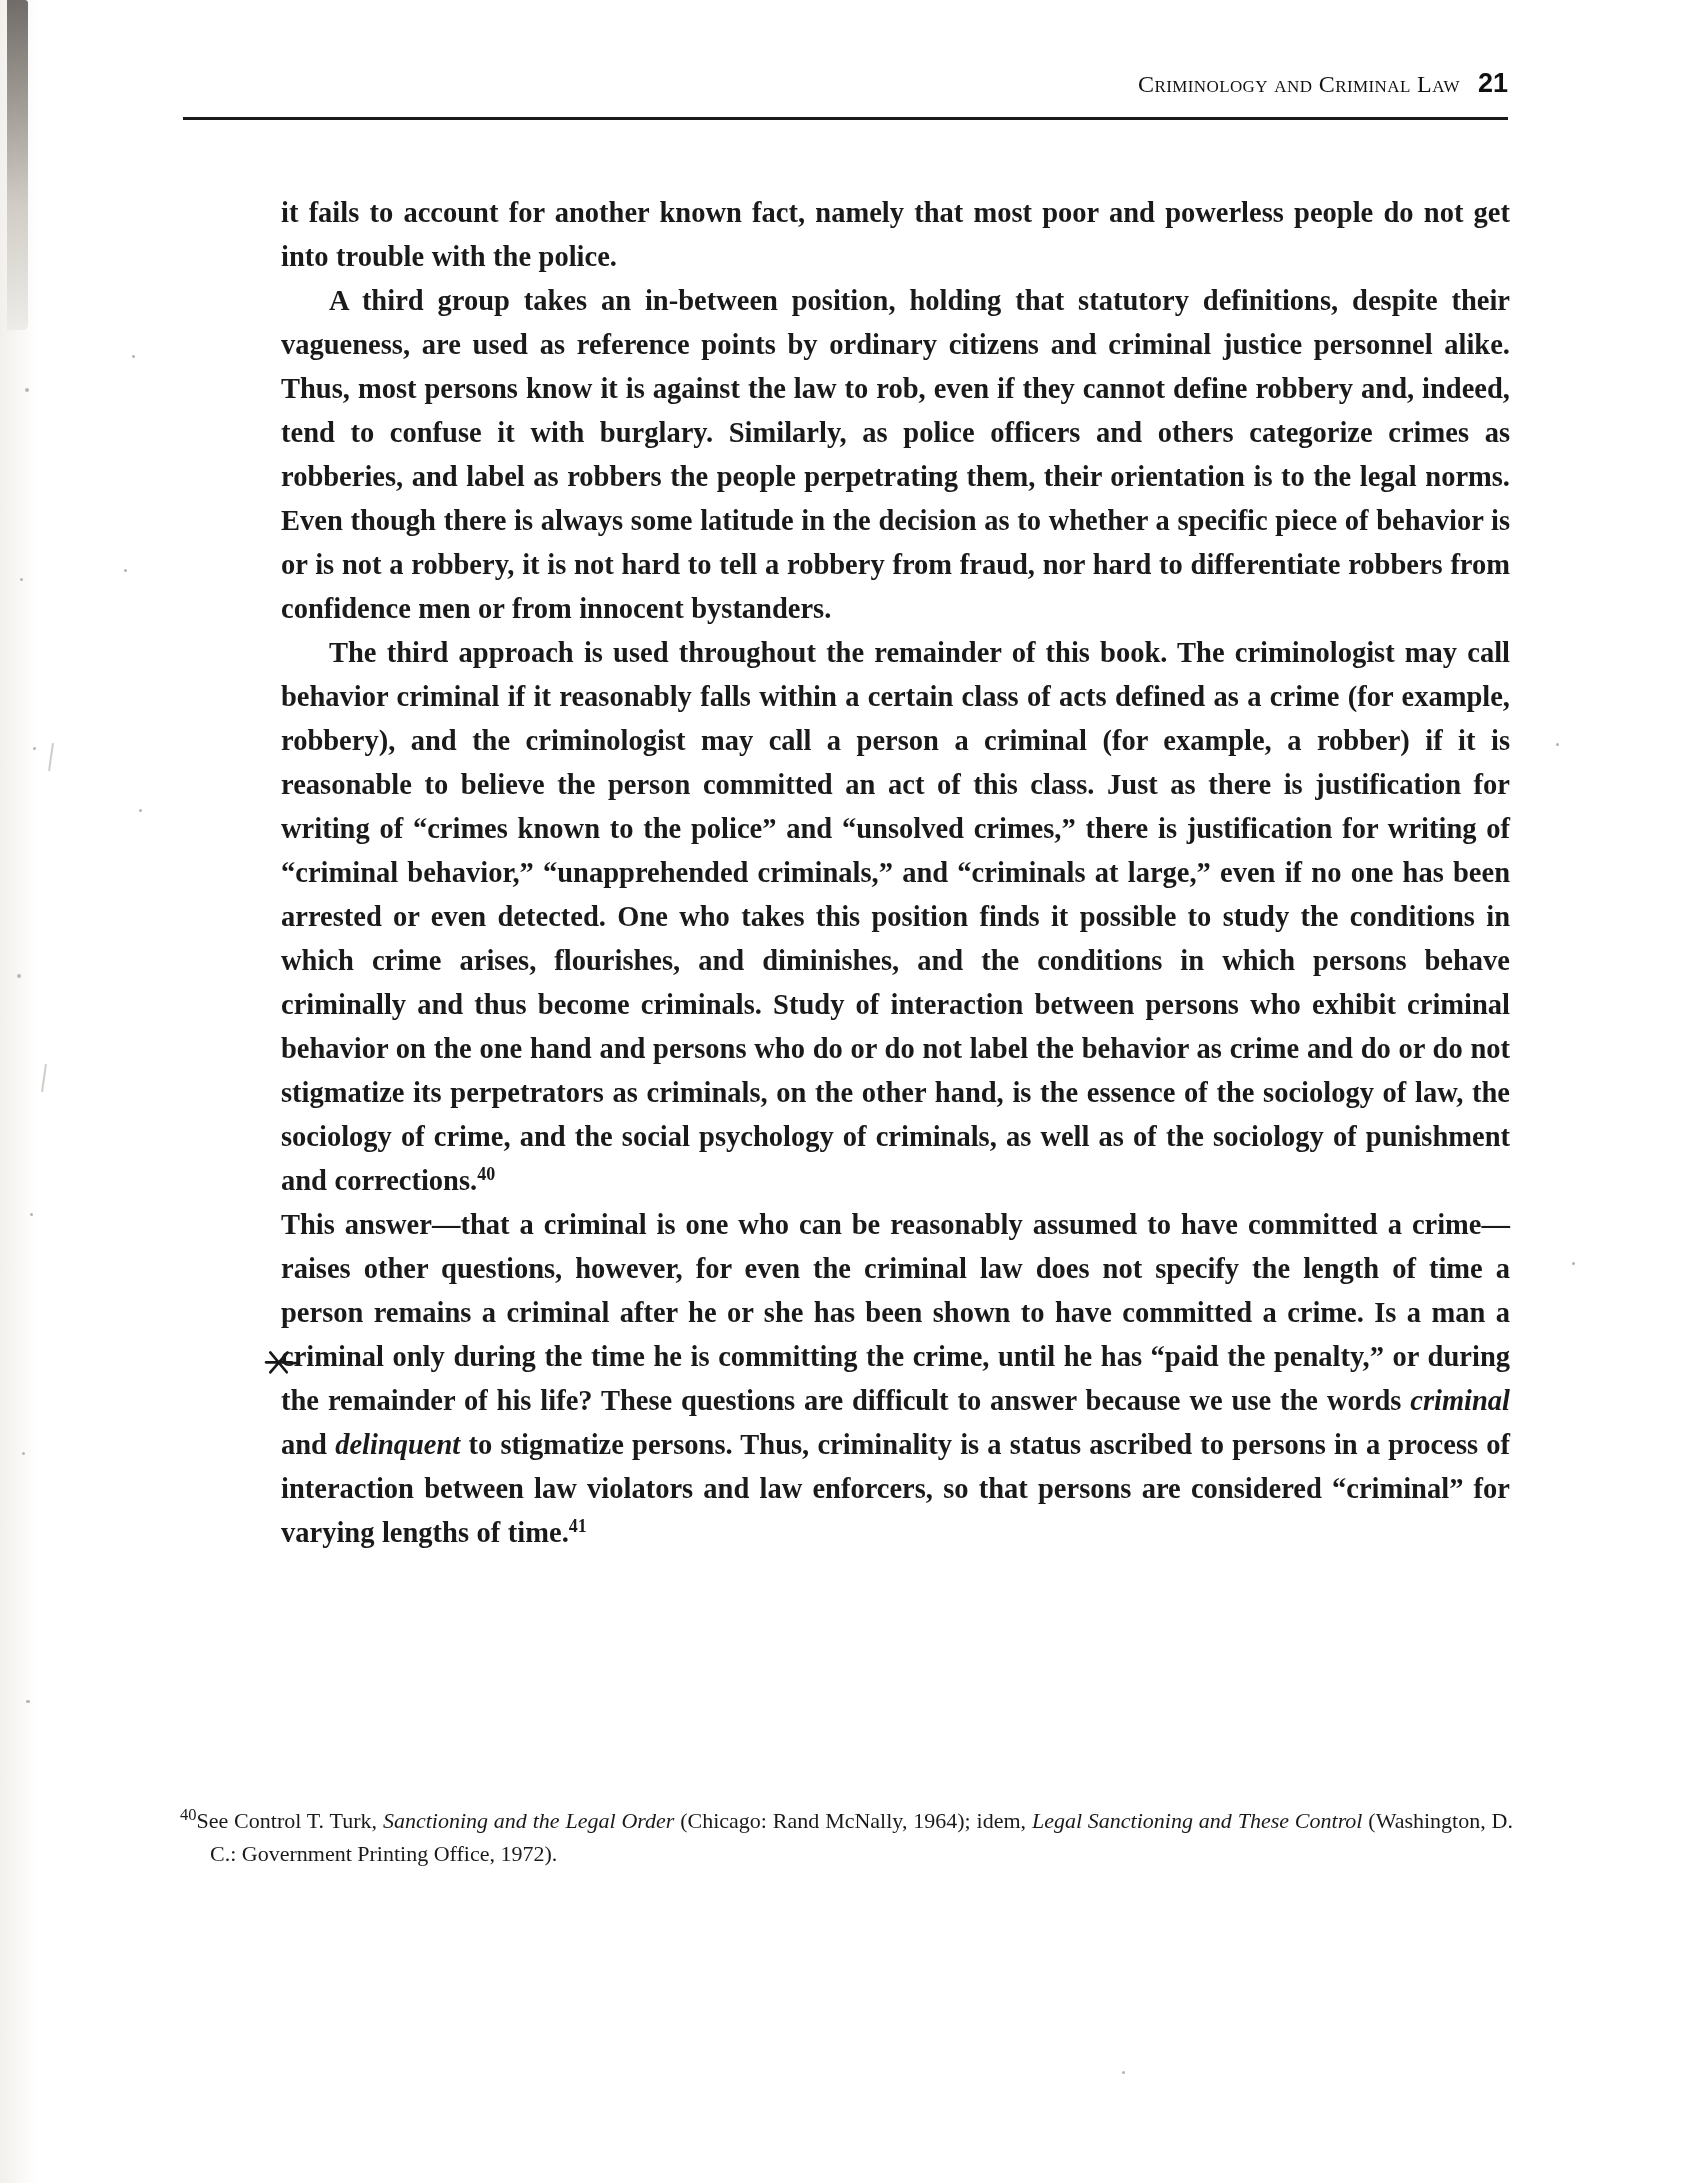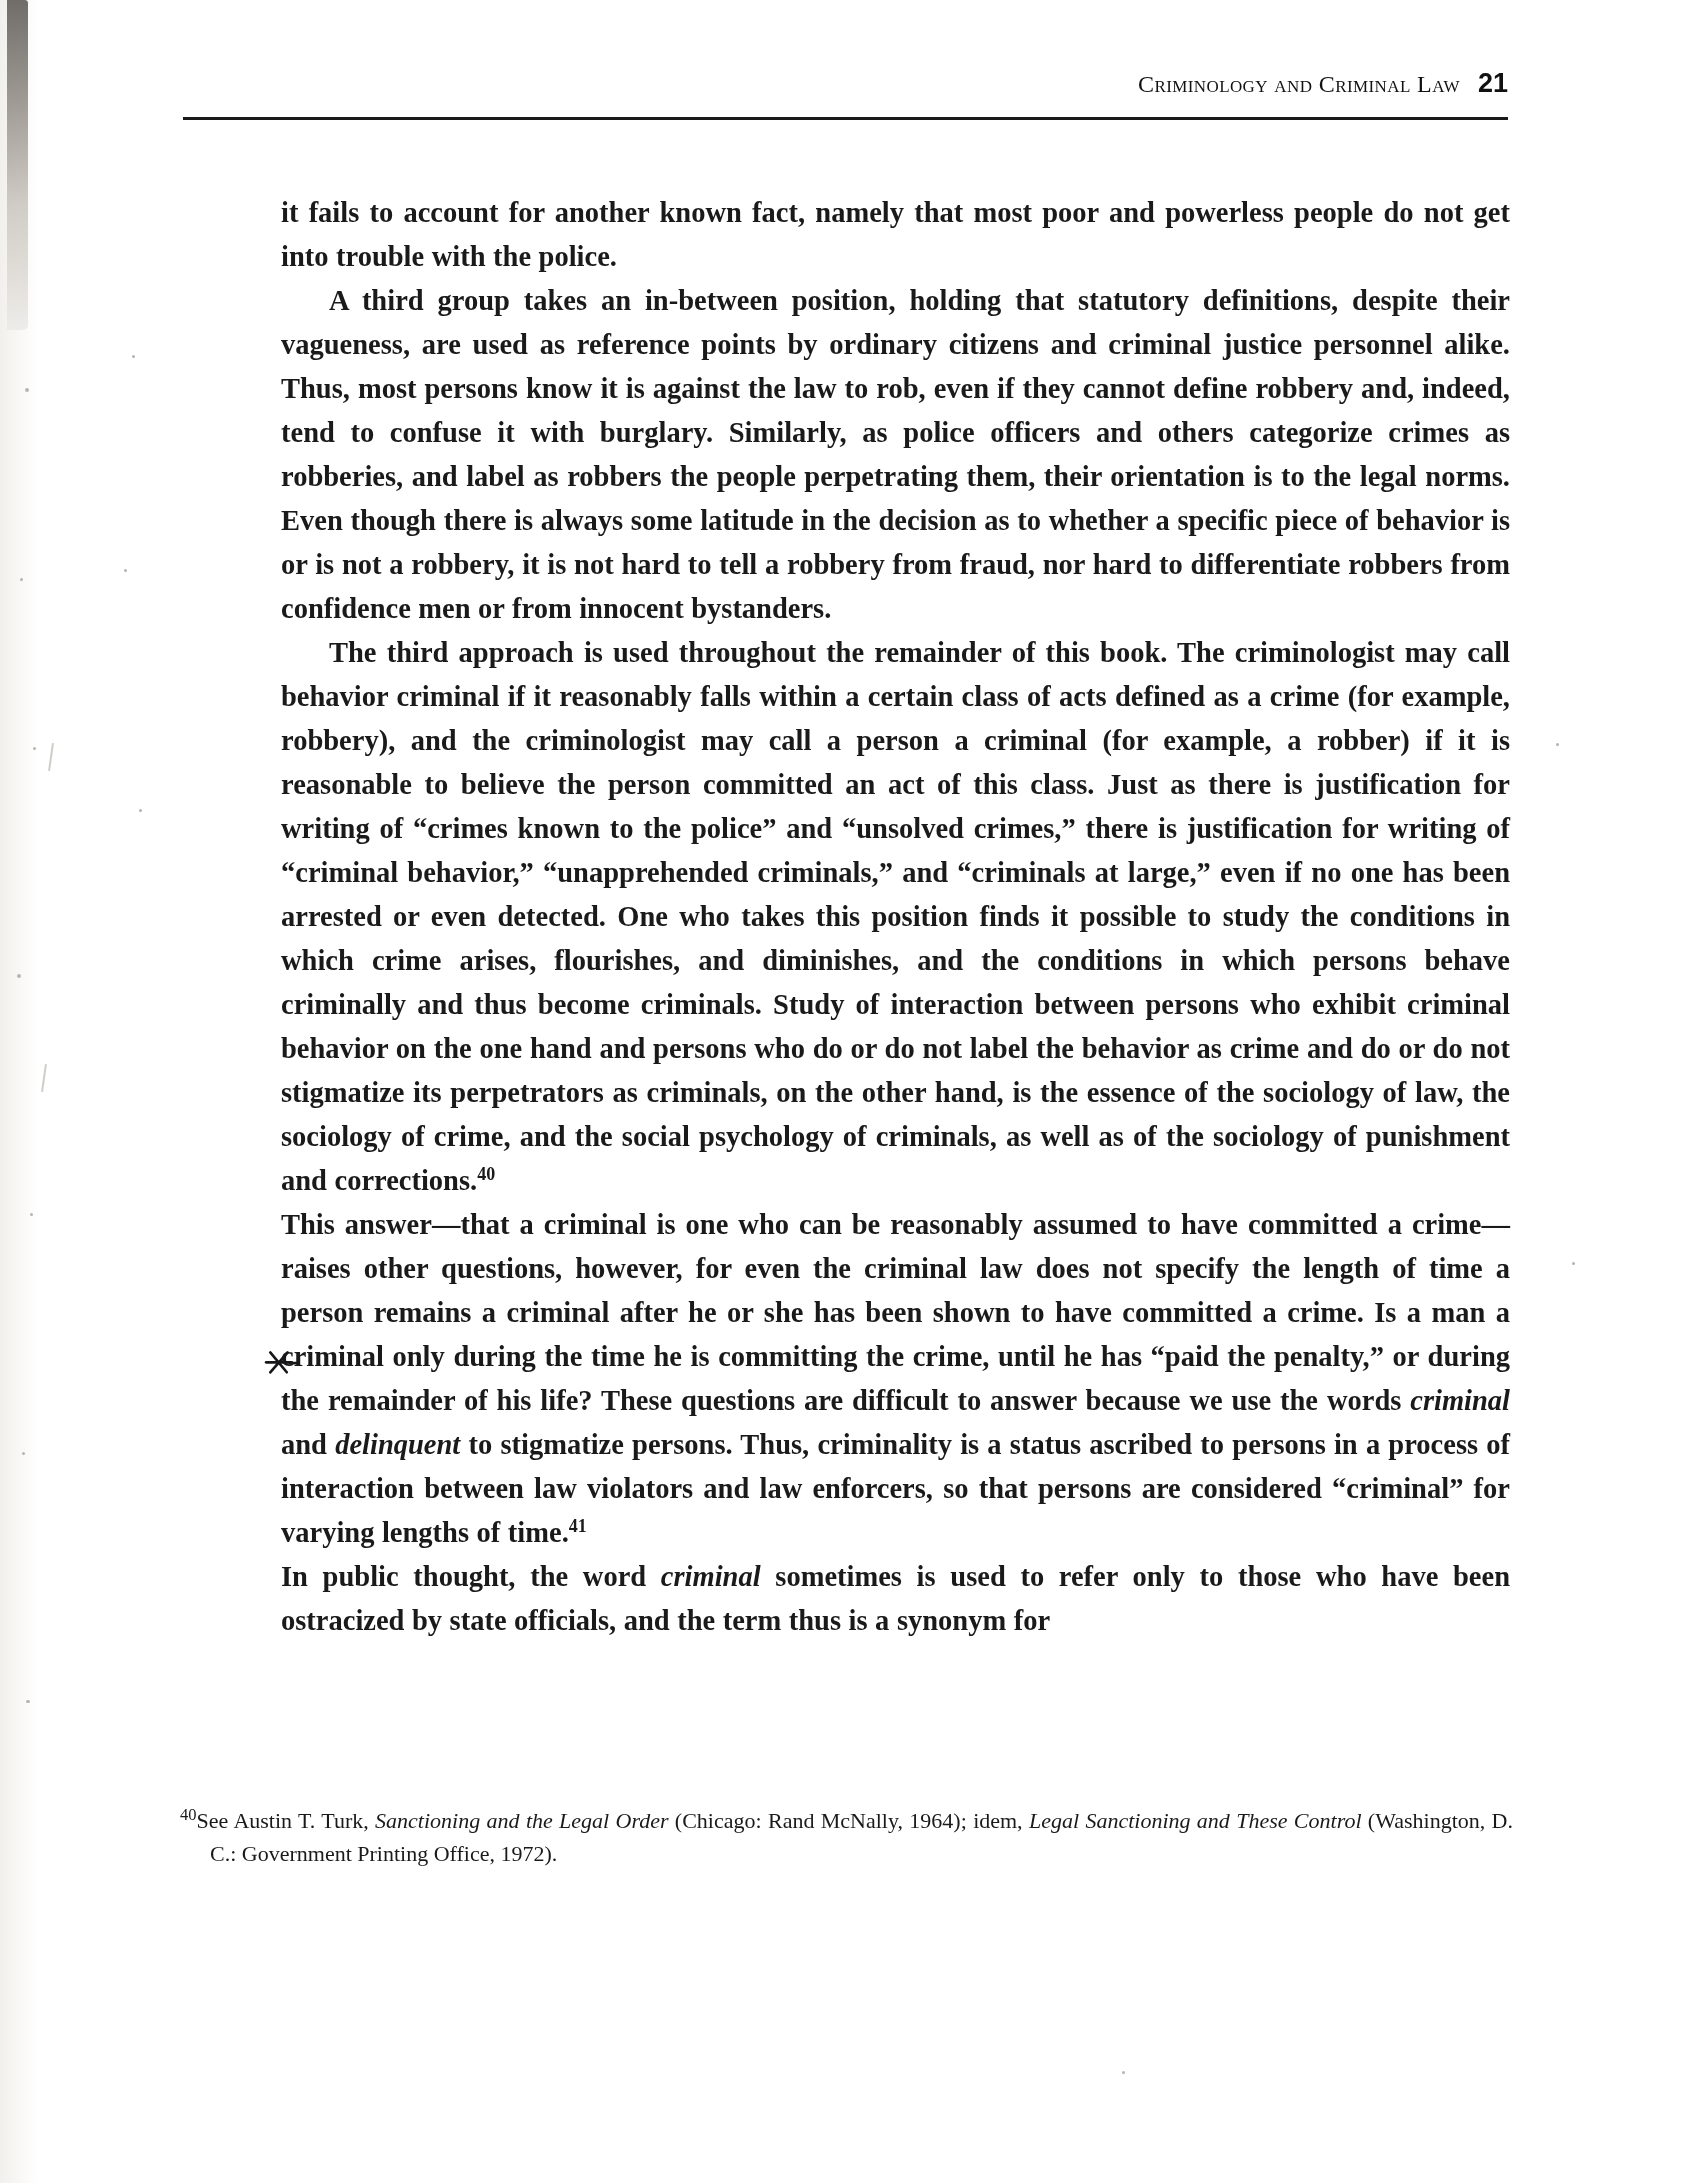--- a/index.html
+++ b/index.html
@@ -196,34 +196,33 @@
   <div class="body-col">
 
     <p class="para" id="p1">it fails to account for another known fact, namely that most poor and powerless people do not get into trouble with the police.</p>
 
     <p class="para indent" id="p2">A third group takes an in-between position, holding that statutory definitions, despite their vagueness, are used as reference points by ordinary citizens and criminal justice personnel alike. Thus, most persons know it is against the law to rob, even if they cannot define robbery and, indeed, tend to confuse it with burglary. Similarly, as police officers and others categorize crimes as robberies, and label as robbers the people perpetrating them, their orientation is to the legal norms. Even though there is always some latitude in the decision as to whether a specific piece of behavior is or is not a robbery, it is not hard to tell a robbery from fraud, nor hard to differentiate robbers from confidence men or from innocent bystanders.</p>
 
     <p class="para indent" id="p3"><span>The third approach is used throughout the remainder of this book. The criminologist may call behavior criminal if it reasonably falls within a certain class of acts defined as a crime (for example, robbery), and the criminologist may call a person a criminal (for example, a robber) if it is reasonable to believe the person committed an act of this class. Just as there is justification for writing of “crimes known to the police” and “unsolved crimes,” there is justification for writing of “criminal behavior,” “unapprehended criminals,” and “criminals at large,” even if no one has been arrested or even detected. One who takes this position finds it possible to study the conditions in which crime arises, flourishes, and diminishes, and the conditions in which persons behave criminally and thus become criminals. Study of interaction between persons who exhibit criminal behavior on the one hand and persons who do or do not label the behavior as crime and do or do not stigmatize its perpetrators as criminals, on the other hand, is the essence of the sociology of law, the sociology of crime, and the social psychology of criminals, as well as of the sociology of punishment and corrections.</span><sup class="fn">40</sup></p>
 
     <p class="para" id="p4"><span>This answer—that a criminal is one who can be reasonably assumed to have committed a crime—raises other questions, however, for even the criminal law does not specify the length of time a person remains a criminal after he or she has been shown to have committed a crime. Is a man a criminal only during the time he is committing the crime, until he has “paid the penalty,” or during the remainder of his life? These questions are difficult to answer because we use the words </span><span class="ital">criminal</span><span> and </span><span class="ital">delinquent</span><span> to stigmatize persons. Thus, criminality is a status ascribed to persons in a process of interaction between law violators and law enforcers, so that persons are considered “criminal” for varying lengths of time.</span><sup class="fn">41</sup></p>
 
-    <p class="para" id="p5"><span>In public thought, the word </span><span class="ital">criminal</span><span> sometimes is used to refer only to those who have been ostracized by state officials, and the term thus is a synonym for</span></p>
 
   </div>
 
   <svg class="margin-mark" viewBox="0 0 46 46">
     <g stroke="#17171a" stroke-width="3.2" stroke-linecap="round" fill="none">
       <line x1="10" y1="9" x2="30" y2="33"></line>
       <line x1="31" y1="9" x2="10" y2="33"></line>
       <line x1="5" y1="21" x2="36" y2="21"></line>
       <line x1="34" y1="22" x2="46" y2="22"></line>
     </g>
   </svg>
 
   <div class="footnotes">
     <p class="fnote">
-        <span class="fnote-hang"><span class="num">40</span><span>See Austin T. Turk, </span><span class="ital">Sanctioning and the Legal Order</span><span> (Chicago: Rand McNally, 1964); idem, </span><span class="ital">Legal Sanctioning and These Control</span><span> (Washington, D. C.: Government Printing Office, 1972).</span></span>
+        <span class="fnote-hang"><span class="num">40</span><span>See Control T. Turk, </span><span class="ital">Sanctioning and the Legal Order</span><span> (Chicago: Rand McNally, 1964); idem, </span><span class="ital">Legal Sanctioning and These Control</span><span> (Washington, D. C.: Government Printing Office, 1972).</span></span>
       </p>
 
   </div>
 
 </div>
 
 
 </body></html>

